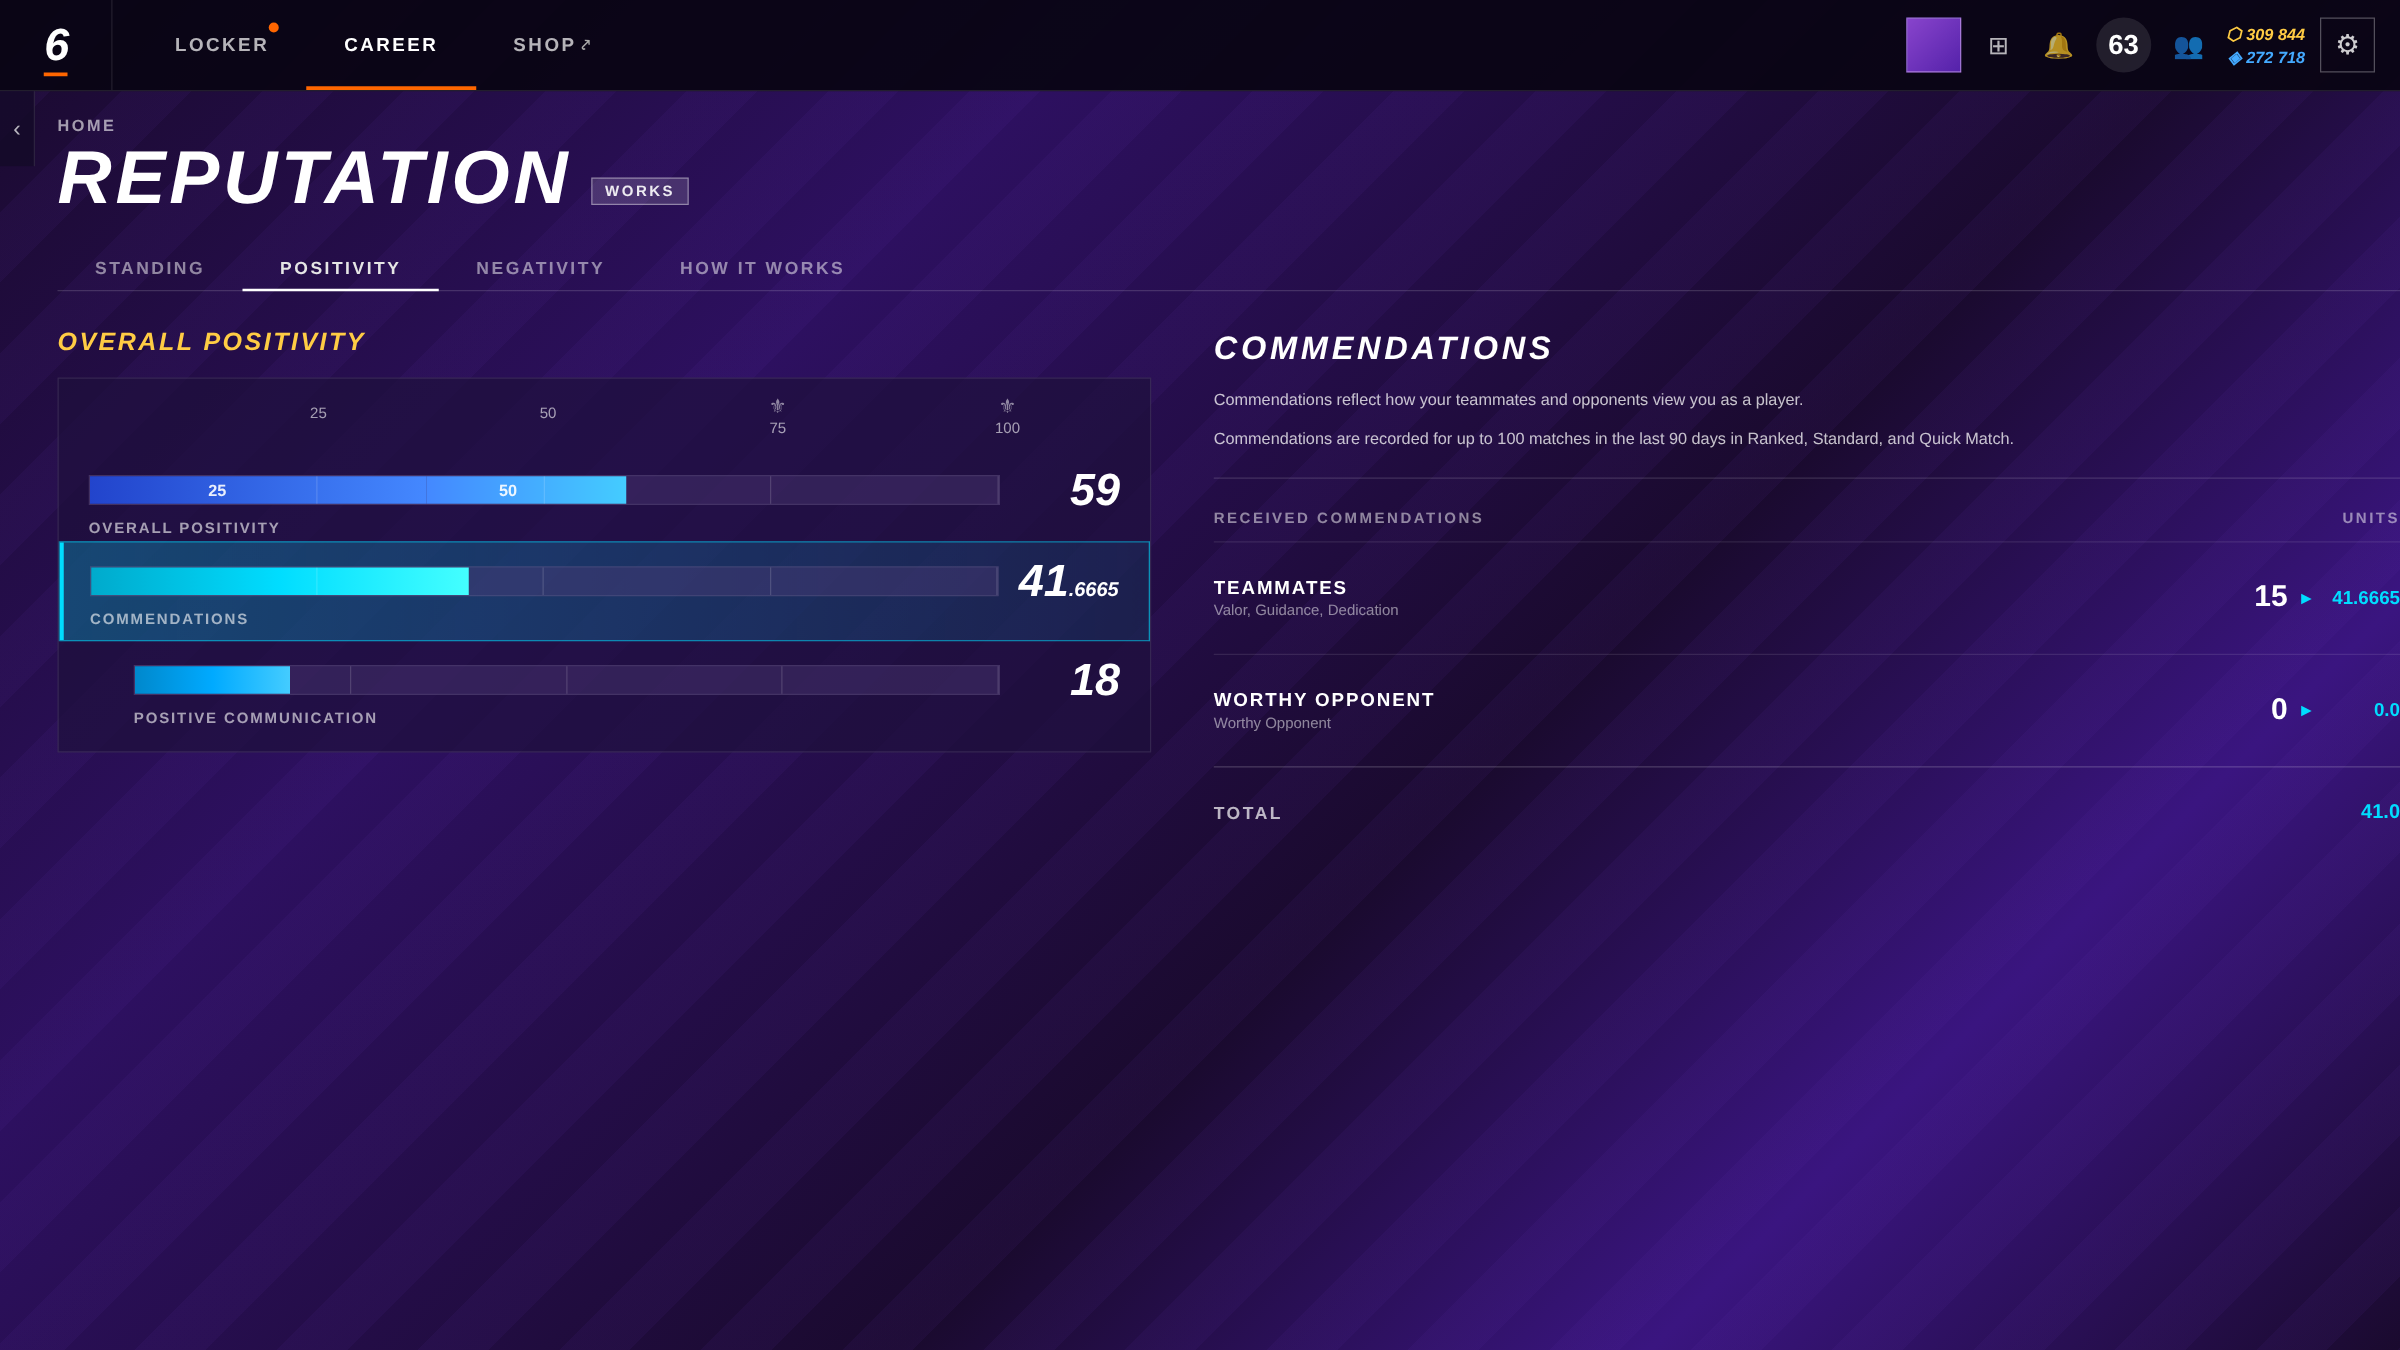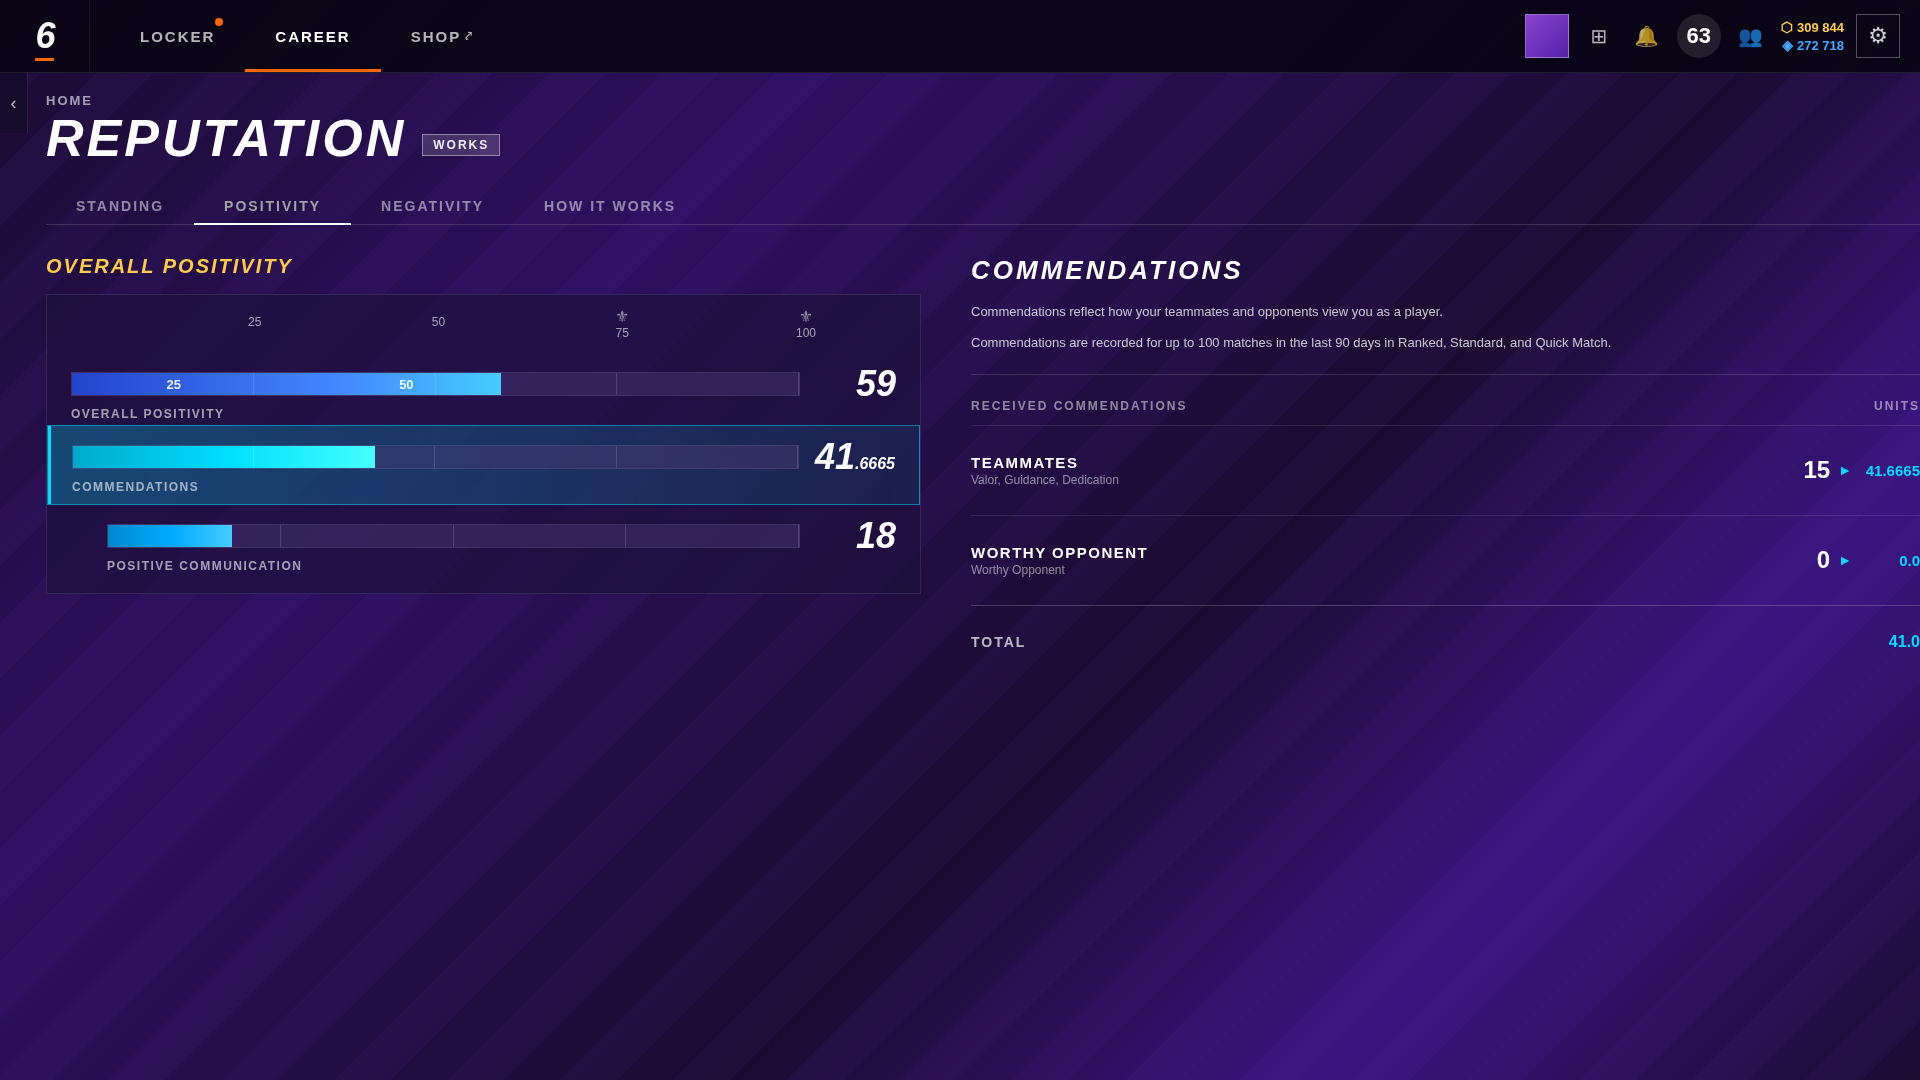--- a/index.html
+++ b/index.html
@@ -167,20 +167,21 @@
       align-items: center;
       justify-content: center;
     }
 
     .nav-currency {
       display: flex;
       flex-direction: column;
       align-items: flex-end;
       font-size: 13px;
       gap: 2px;
+      font-style: italic;
     }
 
     .nav-currency .gold { color: #ffcc44; font-weight: 700; }
     .nav-currency .blue { color: #44aaff; font-weight: 700; }
     .nav-currency-icon { font-size: 14px; margin-right: 4px; }
 
     .nav-settings {
       width: 44px;
       height: 44px;
       border: 1px solid rgba(255,255,255,0.3);
@@ -229,21 +230,21 @@
     }
 
     .page-title-container {
       display: flex;
       align-items: center;
       gap: 16px;
       margin-bottom: 24px;
     }
 
     .page-title {
-      font-size: 52px;
+      font-size: 60px;
       font-weight: 900;
       text-transform: uppercase;
       font-style: italic;
       letter-spacing: 3px;
       color: #fff;
       line-height: 1;
     }
 
     .beta-badge {
       background: rgba(255,255,255,0.15);
@@ -271,21 +272,21 @@
       font-weight: 700;
       letter-spacing: 2px;
       text-transform: uppercase;
       color: rgba(255,255,255,0.5);
       cursor: pointer;
       position: relative;
       transition: color 0.2s;
     }
 
     .tab.active {
-      color: #a3a3a3;
+      color: #e5e5e5;
     }
 
     .tab.active::after {
       content: '';
       position: absolute;
       bottom: -1px;
       left: 0;
       right: 0;
       height: 2px;
       background: #fff;

